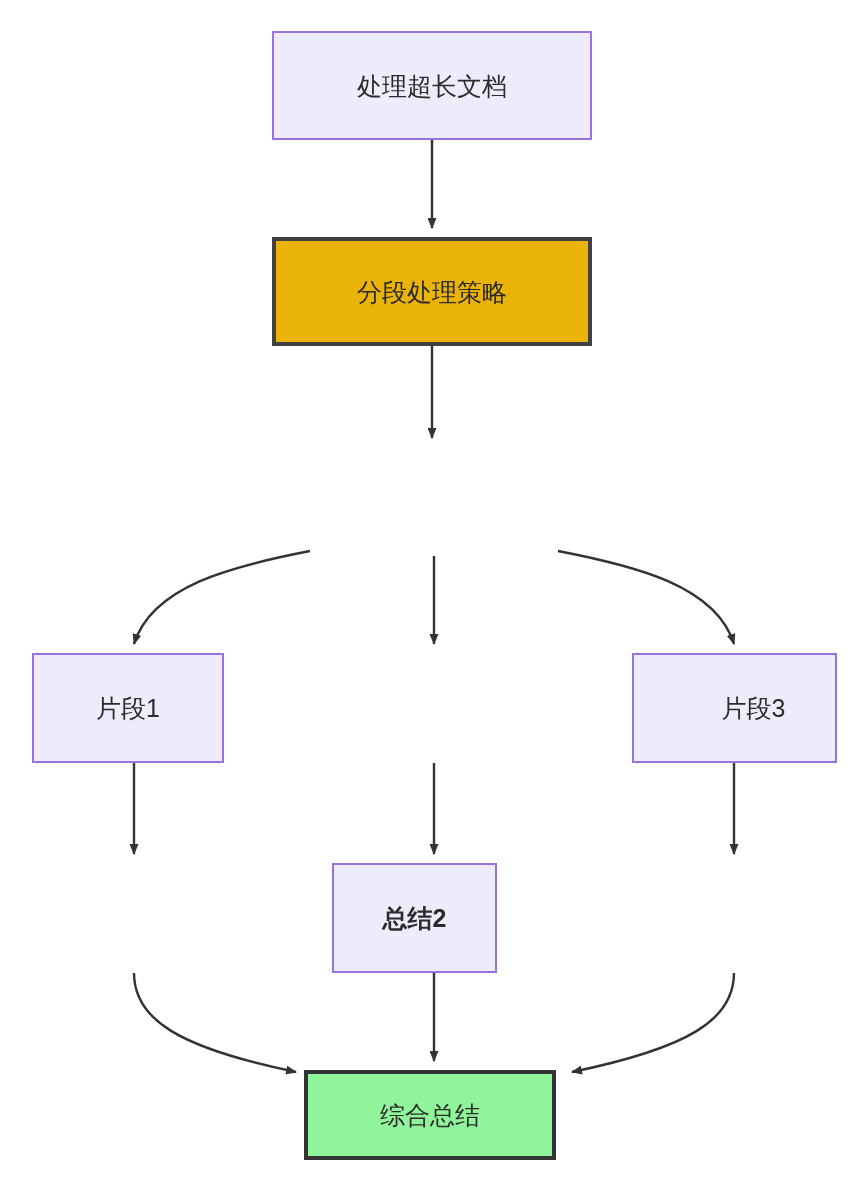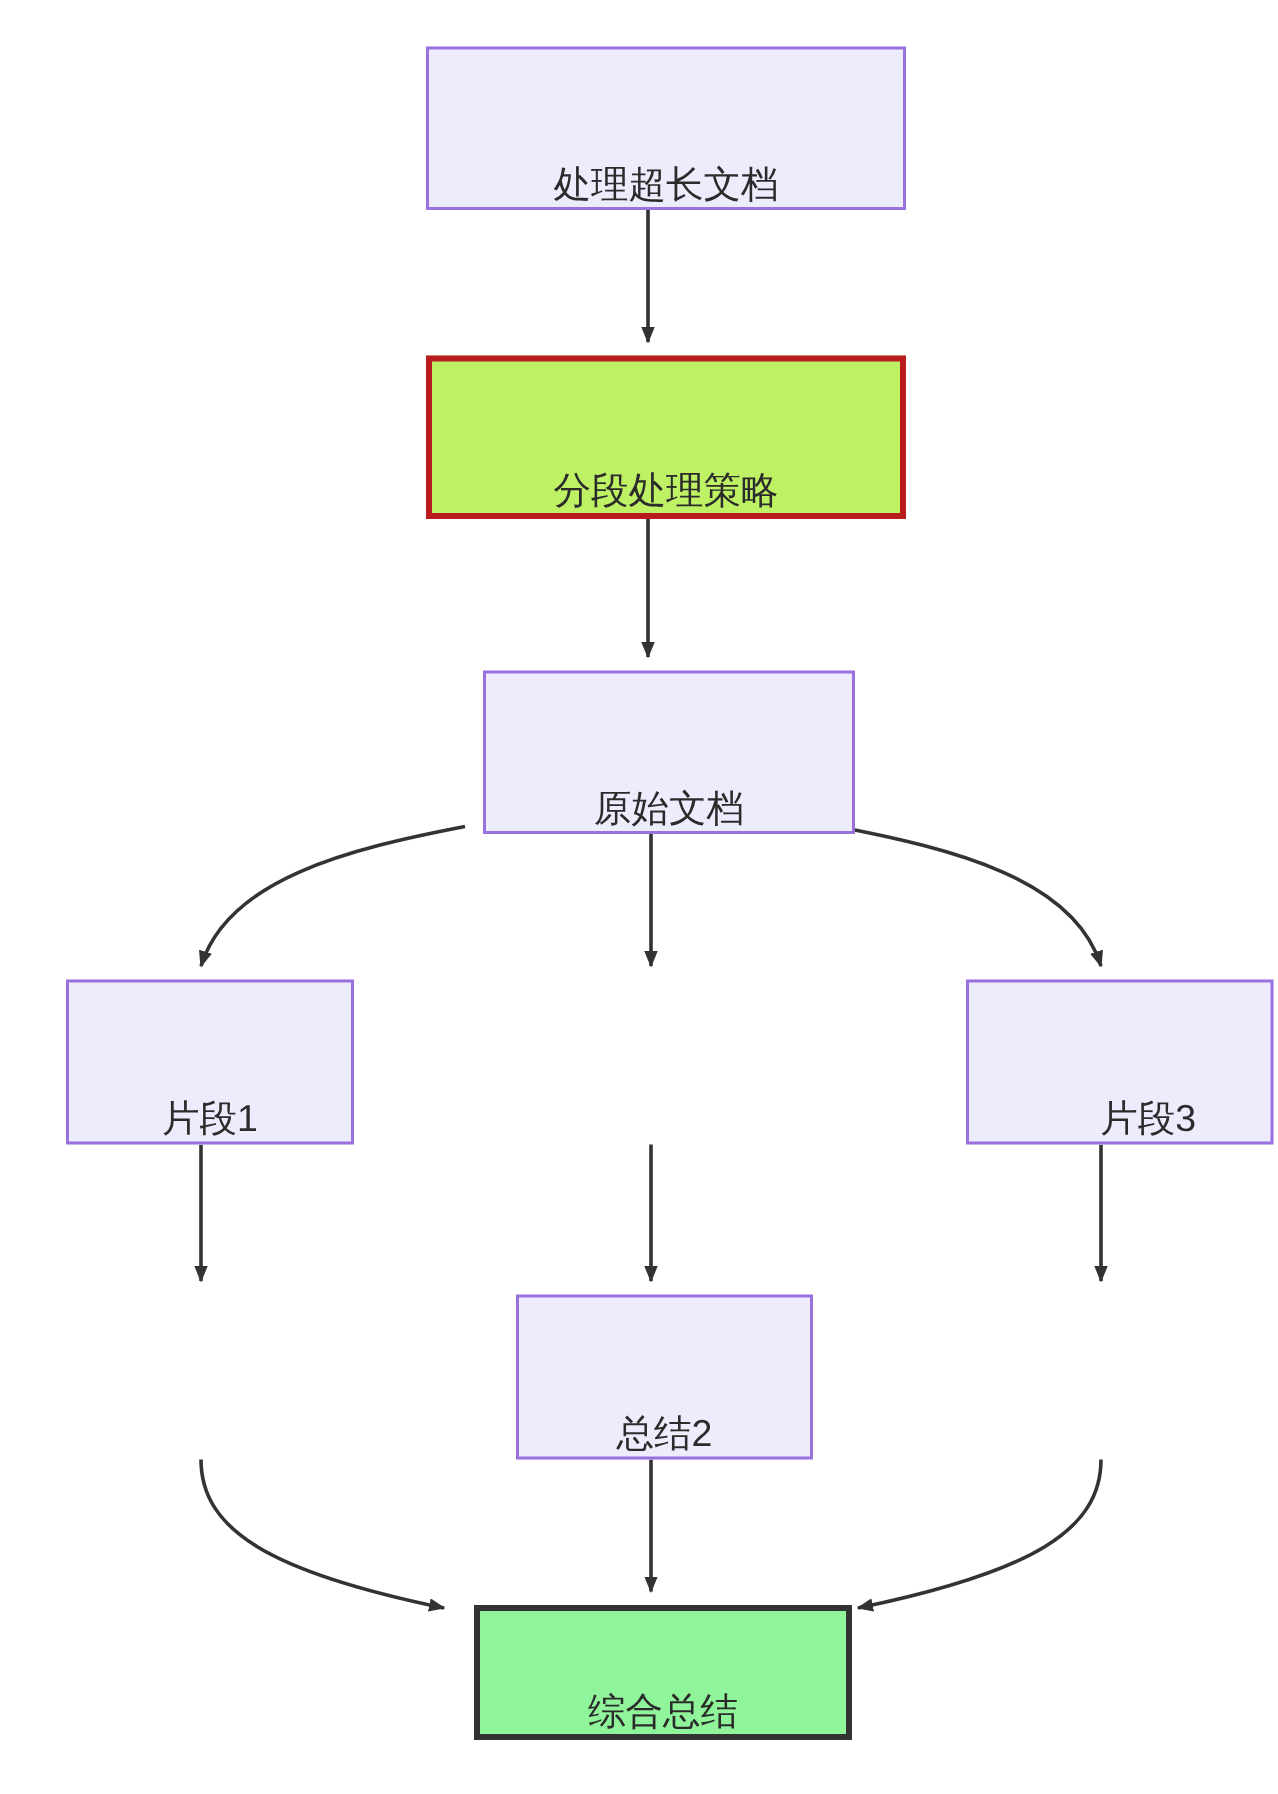--- a/index.html
+++ b/index.html
@@ -25,61 +25,60 @@
     top: 0;
     left: 0;
     width: 852px;
     height: 1196px;
     pointer-events: none;
   }
   .node {
     position: absolute;
     box-sizing: border-box;
     display: flex;
-    align-items: flex-end;
+    align-items: center;
     justify-content: center;
     text-align: center;
     line-height: 1.2;
-    margin-left: 12px;
   }
   .node-label {
     display: block;
     white-space: nowrap;
   }
   
   .node.style-default {
     background: #ececfd;
     border: 2px solid #9a72e0;
     color: #2b2b2b;
     font-size: 25px;
   }
   
   .node.style-highlight {
-    background: #bef264;
-    border: 4px solid #b91c1c;
+    background: #eab308;
+    border: 4px solid #404040;
     color: #2b2b2b;
     font-size: 25px;
   }
   
   .node.style-success {
     background: #90f59a;
     border: 4px solid #333333;
     color: #2b2b2b;
     font-size: 25px;
   }
 
   
   #node-root        { left: 272px; top: 31px;   width: 320px; height: 109px; }
   #node-strategy    { left: 272px; top: 237px;  width: 320px; height: 109px; }
   #node-source      { left: 310px; top: 447px;  width: 248px; height: 109px; }
   #node-chunk-1     { left: 32px;  top: 653px;  width: 192px; height: 110px; }
   #node-chunk-2     { left: 332px; top: 653px;  width: 204px; height: 110px; }
   #node-chunk-3     { left: 632px; top: 653px;  width: 205px; height: 110px; padding-left: 38px; }
   #node-summary-1   { left: 32px;  top: 863px;  width: 204px; height: 110px; }
-  #node-summary-2   { left: 332px; top: 863px;  width: 198px; height: 110px; }
+  #node-summary-2   { left: 332px; top: 863px;  width: 165px; height: 110px; font-weight: bold; }
   #node-summary-3   { left: 632px; top: 863px;  width: 205px; height: 110px; }
   #node-final       { left: 304px; top: 1070px; width: 252px; height: 90px; }
 </style>
 </head>
 <body>
 
 <div id="diagram-root">
 
   <svg id="edge-layer" viewBox="0 0 852 1196" width="852" height="1196" xmlns="http://www.w3.org/2000/svg">
     <defs>
@@ -104,23 +103,20 @@
   </svg>
 
   <div class="node style-default" id="node-root">
     <span class="node-label">处理超长文档</span>
   </div>
 
   <div class="node style-highlight" id="node-strategy">
     <span class="node-label">分段处理策略</span>
   </div>
 
-  <div class="node style-default" id="node-source">
-    <span class="node-label">原始文档</span>
-  </div>
 
   <div class="node style-default" id="node-chunk-1">
     <span class="node-label">片段1</span>
   </div>
 
 
   <div class="node style-default" id="node-chunk-3">
     <span class="node-label">片段3</span>
   </div>
 

